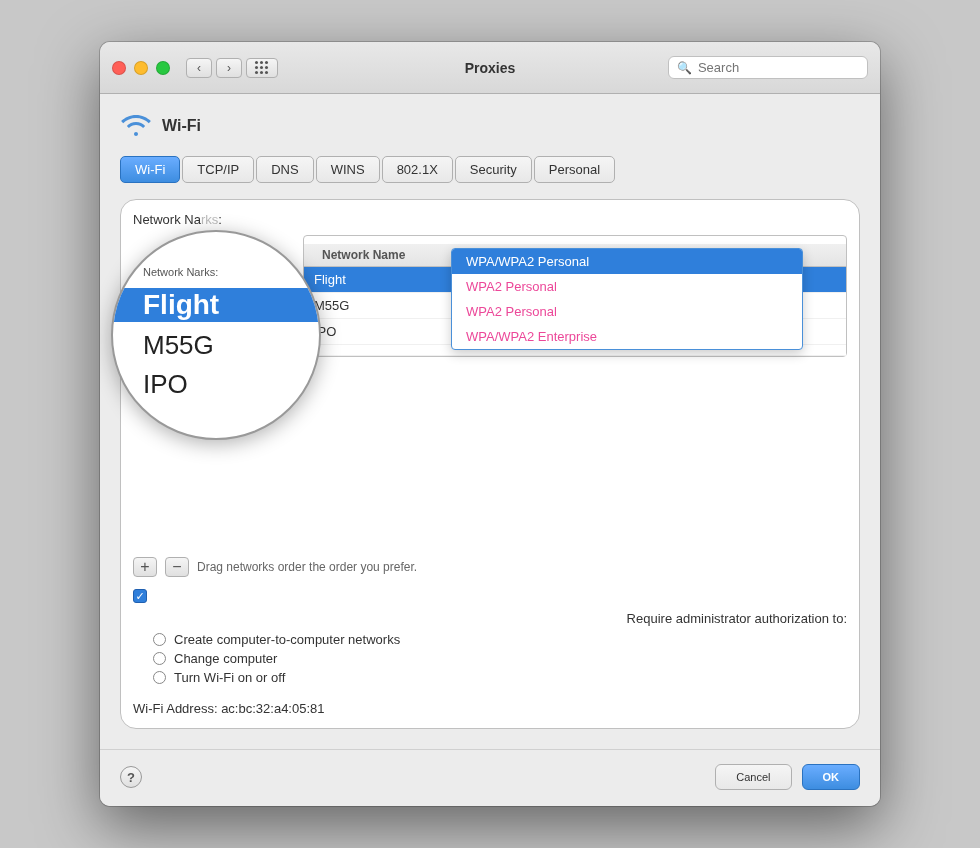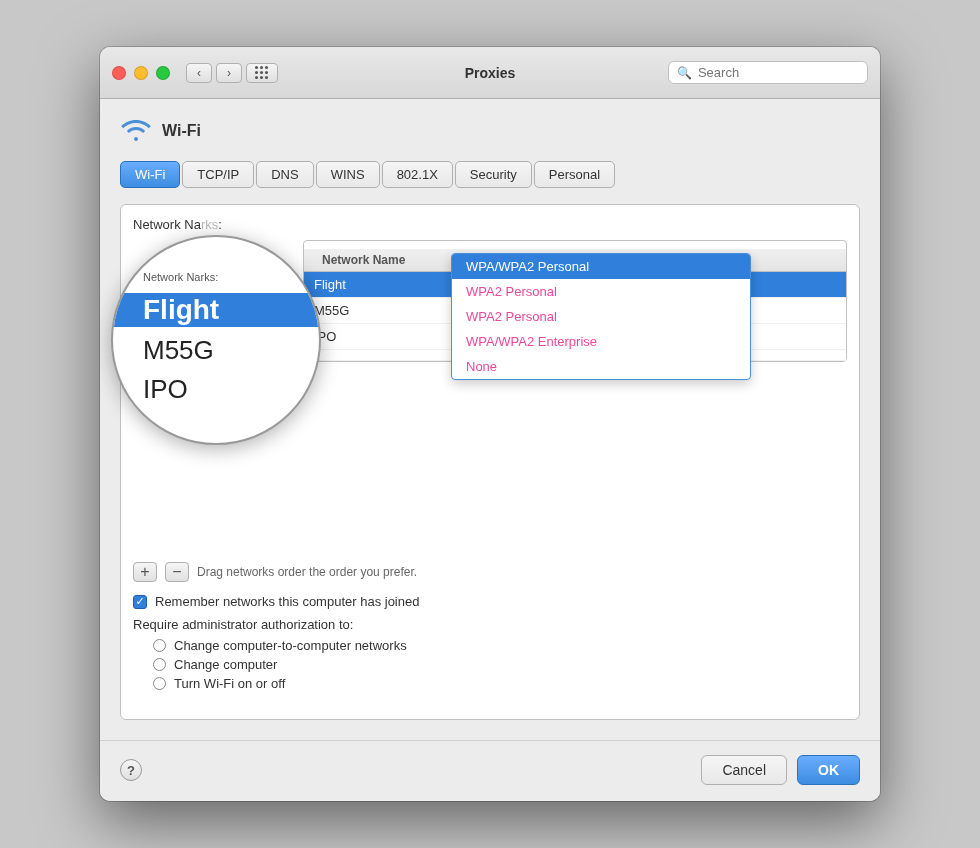--- a/index.html
+++ b/index.html
@@ -173,21 +173,21 @@
 
     .tab.active {
       background: linear-gradient(to bottom, #6aadff, #3d8de0);
       color: white;
       border-color: #2a72c0;
     }
 
     
     .panel {
       border: 1px solid #c0c0c0;
-      border-radius: 6px;
+      border-radius: 16px;
       background: white;
       padding: 12px;
       position: relative;
       min-height: 300px;
     }
 
     .networks-label {
       font-size: 13px;
       color: #333;
       margin-bottom: 8px;
@@ -279,21 +279,21 @@
       padding-left: 30px;
       font-size: 28px;
       font-weight: 600;
     }
 
     
     .security-dropdown {
       position: absolute;
       top: 48px;
       left: 330px;
-      width: 300px;
+      width: 352px;
       border: 1.5px solid #4a90d9;
       border-radius: 4px;
       background: white;
       box-shadow: 0 4px 12px rgba(0,0,0,0.2);
       z-index: 5;
       overflow: hidden;
     }
 
     .dropdown-item {
       padding: 5px 14px;
@@ -363,20 +363,21 @@
       flex-shrink: 0;
     }
 
     .checkbox.checked {
       background: #2f7fdb;
       border-color: #2060b0;
     }
 
     .auth-section {
       margin-bottom: 16px;
+      text-align: right;
     }
 
     .auth-label {
       font-size: 13px;
       color: #333;
       margin-bottom: 6px;
     }
 
     .auth-options {
       margin-left: 20px;
@@ -432,21 +433,21 @@
     }
 
     .footer-buttons {
       display: flex;
       gap: 10px;
     }
 
     .footer-btn {
       padding: 6px 20px;
       border-radius: 6px;
-      font-size: 14px;
+      font-size: 11px;
       cursor: pointer;
       border: 1px solid #b0b0b0;
     }
 
     .footer-btn.cancel {
       background: linear-gradient(to bottom, #f5f5f5, #e8e8e8);
       color: #333;
     }
 
     .footer-btn.ok {
@@ -550,53 +551,55 @@
             <span></span>
           </div>
         </div>
       </div>
 
       <div class="security-dropdown">
         <div class="dropdown-item selected">WPA/WPA2 Personal</div>
         <div class="dropdown-item">WPA2 Personal</div>
         <div class="dropdown-item">WPA2 Personal</div>
         <div class="dropdown-item">WPA/WPA2 Enterprise</div>
-        <div class="dropdown-item">None</div>
       </div>
 
       <div class="bottom-controls" style="margin-top: 200px;">
         <div class="add-remove-row">
           <div class="icon-btn">+</div>
           <div class="icon-btn">−</div>
           <span class="hint-text">Drag networks order the order you prefer.</span>
         </div>
 
         <div class="checkbox-row">
           <div class="checkbox checked">✓</div>
-          <span>Remember networks this computer has joined</span>
         </div>
 
         <div class="auth-section">
           <div class="auth-label">Require administrator authorization to:</div>
           <div class="auth-options">
             <div class="auth-option">
               <div class="radio-btn"></div>
-              <span>Change computer-to-computer networks</span>
+              <span>Create computer-to-computer networks</span>
             </div>
             <div class="auth-option">
               <div class="radio-btn"></div>
               <span>Change computer</span>
             </div>
             <div class="auth-option">
               <div class="radio-btn"></div>
               <span>Turn Wi-Fi on or off</span>
             </div>
           </div>
         </div>
 
+        <div class="wifi-address">
+          <span>Wi-Fi Address:</span>
+          <span>ac:bc:32:a4:05:81</span>
+        </div>
       </div>
 
     </div>
   </div>
 
   <div class="footer">
     <div class="help-btn">?</div>
     <div class="footer-buttons">
       <button class="footer-btn cancel">Cancel</button>
       <button class="footer-btn ok">OK</button>

